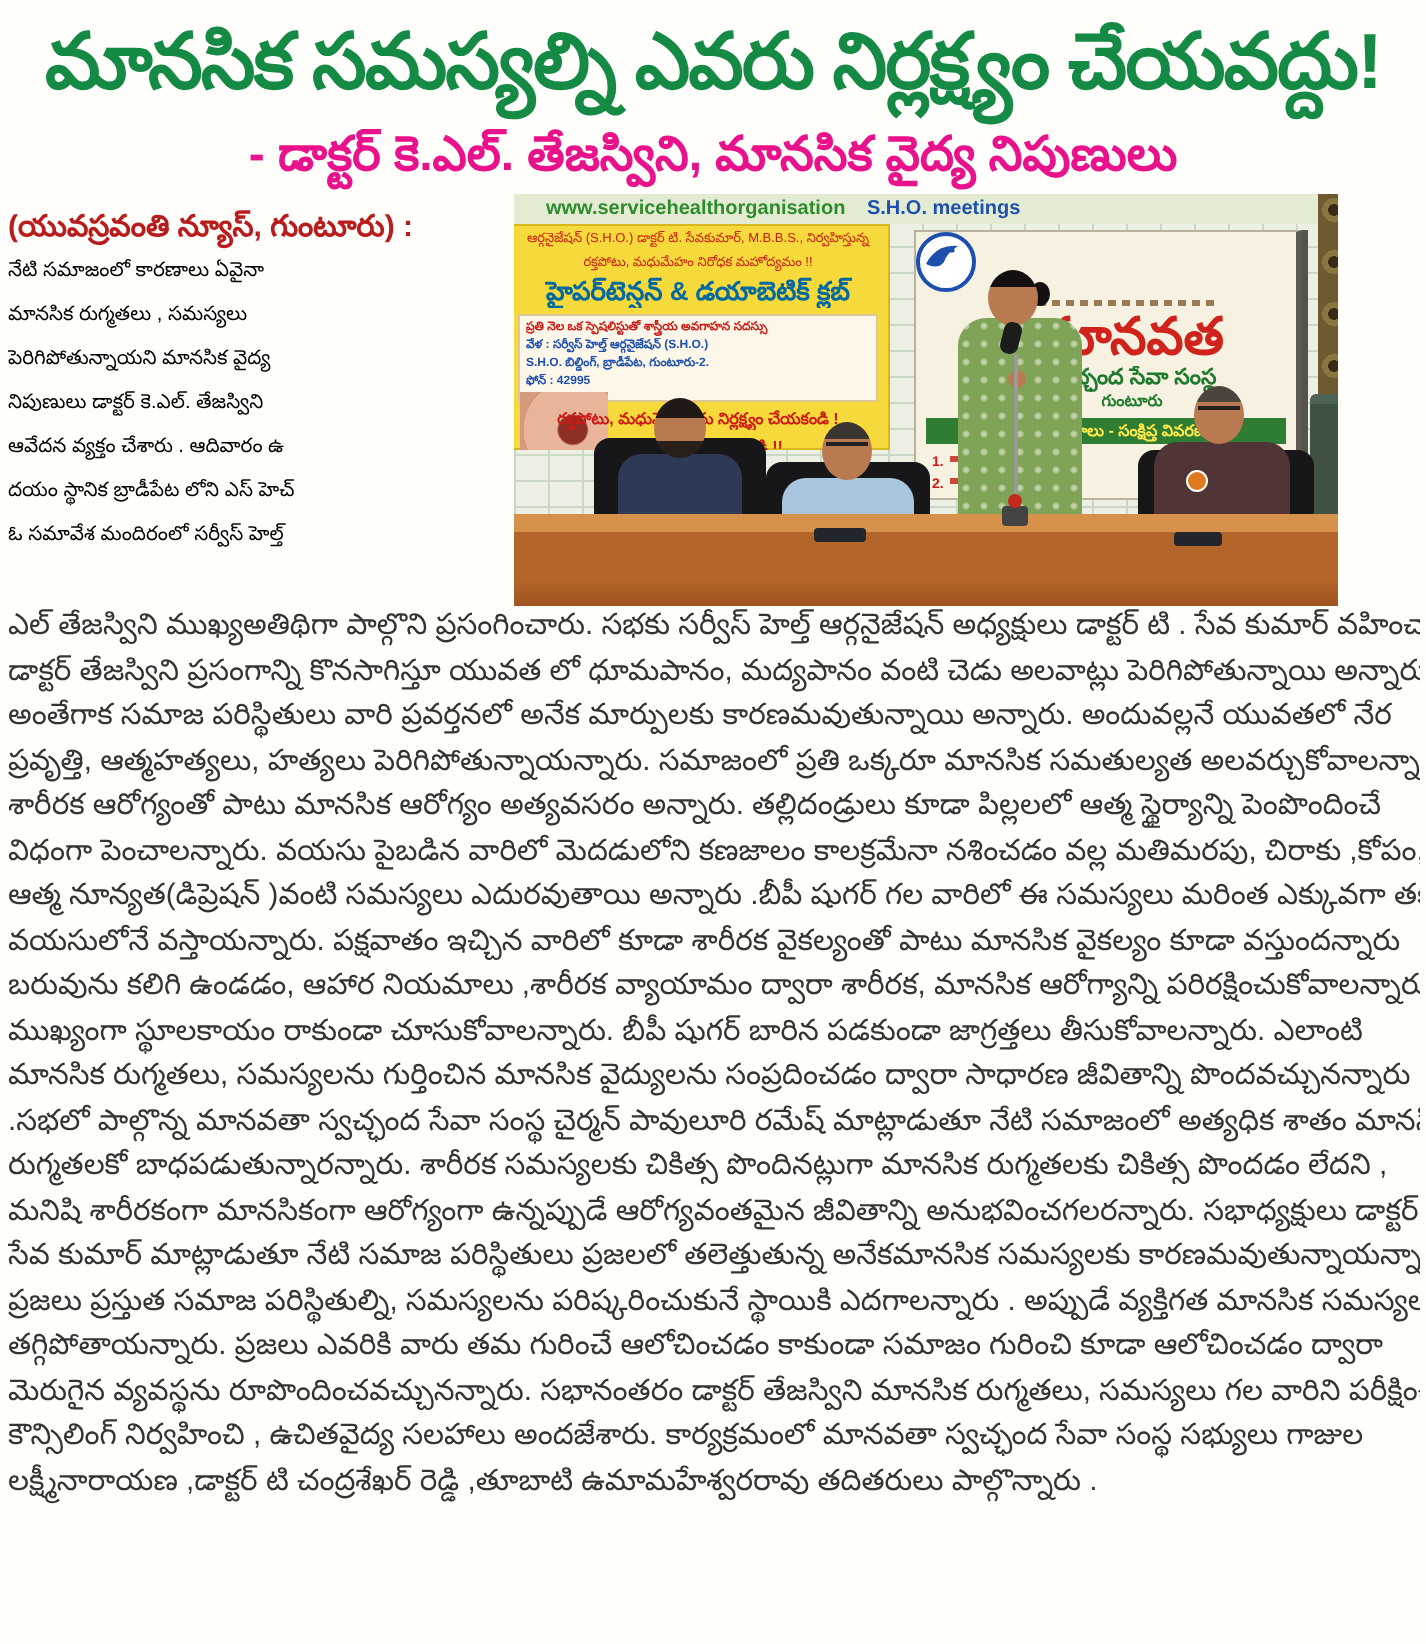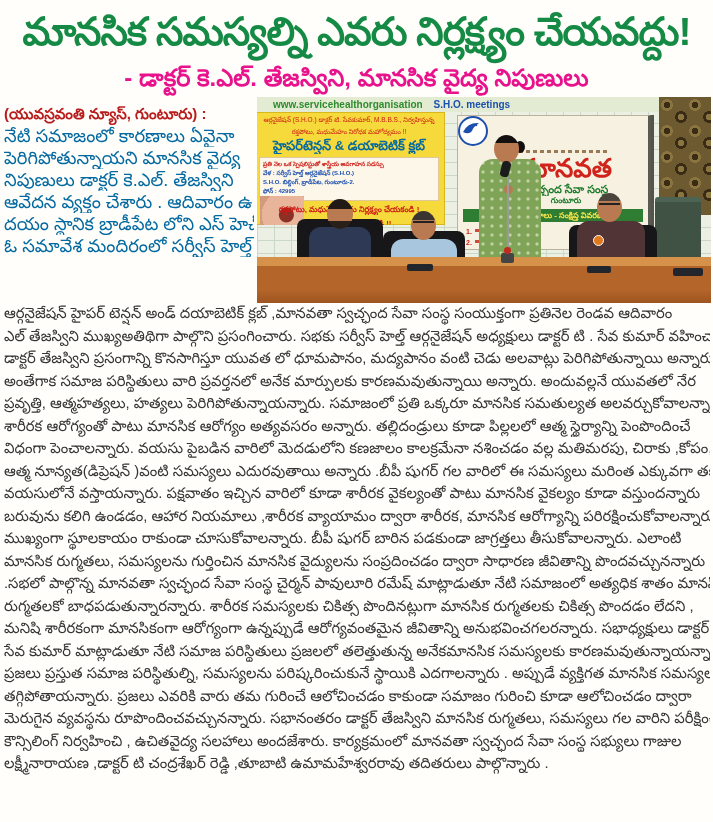--- a/index.html
+++ b/index.html
@@ -6,27 +6,27 @@
   .page{position:relative;width:713px;height:822px;margin:0 auto;background:#fffefa;overflow:hidden;
         font-family:"Liberation Sans","DejaVu Sans",sans-serif;}
   
   .headline{position:absolute;left:0;top:4px;width:713px;margin:0;text-align:center;
             font-size:39px;line-height:56px;font-weight:700;letter-spacing:-1px;}
   .byline{position:absolute;left:0;top:61px;width:713px;margin:0;text-align:center;
           font-size:24px;line-height:34px;font-weight:700;}
   
   .leftcol{position:absolute;left:4px;top:102px;width:250px;height:200px;overflow:hidden;}
   .dateline{font-size:15px;font-weight:700;color:#b91c1c;line-height:23px;white-space:nowrap;overflow:hidden;}
-  .col-line{font-size:18px;color:#0369a1;line-height:22px;white-space:nowrap;overflow:hidden;}
+  .col-line{font-size:10px;color:#000000;line-height:22px;white-space:nowrap;overflow:hidden;}
   
   .bodytext{position:absolute;left:4px;top:302px;width:706px;height:518px;overflow:hidden;}
   .body-line{font-size:14.8px;color:#343434;line-height:22.5px;white-space:nowrap;overflow:hidden;}
   
   .photo{position:absolute;left:257px;top:97px;width:412px;height:206px;margin:0;overflow:hidden;
-         background:#ecefe4;padding-left:42px;}
+         background:#ecefe4;}
   .photo *{position:absolute;box-sizing:border-box;}
   .wall{left:0;top:0;width:456px;height:206px;
         background-color:#ecefe4;
         background-image:linear-gradient(#ccd8c6 1px,transparent 1px),
                          linear-gradient(90deg,#ccd8c6 1px,transparent 1px);
         background-size:17px 13px;}
   .webstrip{left:0;top:0;width:456px;height:15px;background:#e3ecd2;font-weight:700;
             font-size:10px;line-height:15px;white-space:nowrap;overflow:hidden;padding-left:16px;}
   .web-green{position:static;color:#2e8b2e;}
   .web-blue{position:static;color:#1d4fae;margin-left:8px;}
@@ -121,20 +121,21 @@
 <div class="page">
 
   <h1 class="headline" style="color:#158a45">మానసిక సమస్యల్ని ఎవరు నిర్లక్ష్యం చేయవద్దు!</h1>
 
   <h2 class="byline" style="color:#e8138c">- డాక్టర్ కె.ఎల్. తేజస్విని, మానసిక వైద్య నిపుణులు</h2>
 
   <div class="leftcol">
     <div class="dateline">(యువస్రవంతి న్యూస్, గుంటూరు) :</div>
     <div>
         <div class="col-line">నేటి సమాజంలో కారణాలు ఏవైనా</div>
+        <div class="col-line">మానసిక రుగ్మతలు , సమస్యలు</div>
         <div class="col-line">పెరిగిపోతున్నాయని మానసిక వైద్య</div>
         <div class="col-line">నిపుణులు డాక్టర్ కె.ఎల్. తేజస్విని</div>
         <div class="col-line">ఆవేదన వ్యక్తం చేశారు . ఆదివారం ఉ</div>
         <div class="col-line">దయం స్థానిక బ్రాడీపేట లోని ఎస్ హెచ్</div>
         <div class="col-line">ఓ సమావేశ మందిరంలో సర్వీస్ హెల్త్</div>
       </div>
   </div>
 
   <figure class="photo">
     <div class="wall"></div>
@@ -209,21 +210,20 @@
 
     <div class="table"></div>
     <div class="mic-clamp"></div>
     <div class="mic-knob"></div>
     <div class="phone ph1"></div>
     <div class="phone ph2"></div>
     <div class="phone ph3"></div>
   </figure>
 
   <div class="bodytext">
-      <div class="body-line">ఆర్గనైజేషన్ హైపర్ టెన్షన్ అండ్ దయాబెటిక్ క్లబ్ ,మానవతా స్వచ్ఛంద సేవా సంస్థ సంయుక్తంగా ప్రతినెల రెండవ ఆదివారం</div>
       <div class="body-line">ఎల్ తేజస్విని ముఖ్యఅతిథిగా పాల్గొని ప్రసంగించారు. సభకు సర్వీస్ హెల్త్ ఆర్గనైజేషన్ అధ్యక్షులు డాక్టర్ టి . సేవ కుమార్ వహించారు.</div>
       <div class="body-line">డాక్టర్ తేజస్విని ప్రసంగాన్ని కొనసాగిస్తూ యువత లో ధూమపానం, మద్యపానం వంటి చెడు అలవాట్లు పెరిగిపోతున్నాయి అన్నారు.</div>
       <div class="body-line">అంతేగాక సమాజ పరిస్థితులు వారి ప్రవర్తనలో అనేక మార్పులకు కారణమవుతున్నాయి అన్నారు. అందువల్లనే యువతలో నేర</div>
       <div class="body-line">ప్రవృత్తి, ఆత్మహత్యలు, హత్యలు పెరిగిపోతున్నాయన్నారు. సమాజంలో ప్రతి ఒక్కరూ మానసిక సమతుల్యత అలవర్చుకోవాలన్నారు.</div>
       <div class="body-line">శారీరక ఆరోగ్యంతో పాటు మానసిక ఆరోగ్యం అత్యవసరం అన్నారు. తల్లిదండ్రులు కూడా పిల్లలలో ఆత్మ స్థైర్యాన్ని పెంపొందించే</div>
       <div class="body-line">విధంగా పెంచాలన్నారు. వయసు పైబడిన వారిలో మెదడులోని కణజాలం కాలక్రమేనా నశించడం వల్ల మతిమరపు, చిరాకు ,కోపం,</div>
       <div class="body-line">ఆత్మ నూన్యత(డిప్రెషన్ )వంటి సమస్యలు ఎదురవుతాయి అన్నారు .బీపీ షుగర్ గల వారిలో ఈ సమస్యలు మరింత ఎక్కువగా తక్కువ</div>
       <div class="body-line">వయసులోనే వస్తాయన్నారు. పక్షవాతం ఇచ్చిన వారిలో కూడా శారీరక వైకల్యంతో పాటు మానసిక వైకల్యం కూడా వస్తుందన్నారు</div>
       <div class="body-line">బరువును కలిగి ఉండడం, ఆహార నియమాలు ,శారీరక వ్యాయామం ద్వారా శారీరక, మానసిక ఆరోగ్యాన్ని పరిరక్షించుకోవాలన్నారు.</div>
       <div class="body-line">ముఖ్యంగా స్థూలకాయం రాకుండా చూసుకోవాలన్నారు. బీపీ షుగర్ బారిన పడకుండా జాగ్రత్తలు తీసుకోవాలన్నారు. ఎలాంటి</div>

